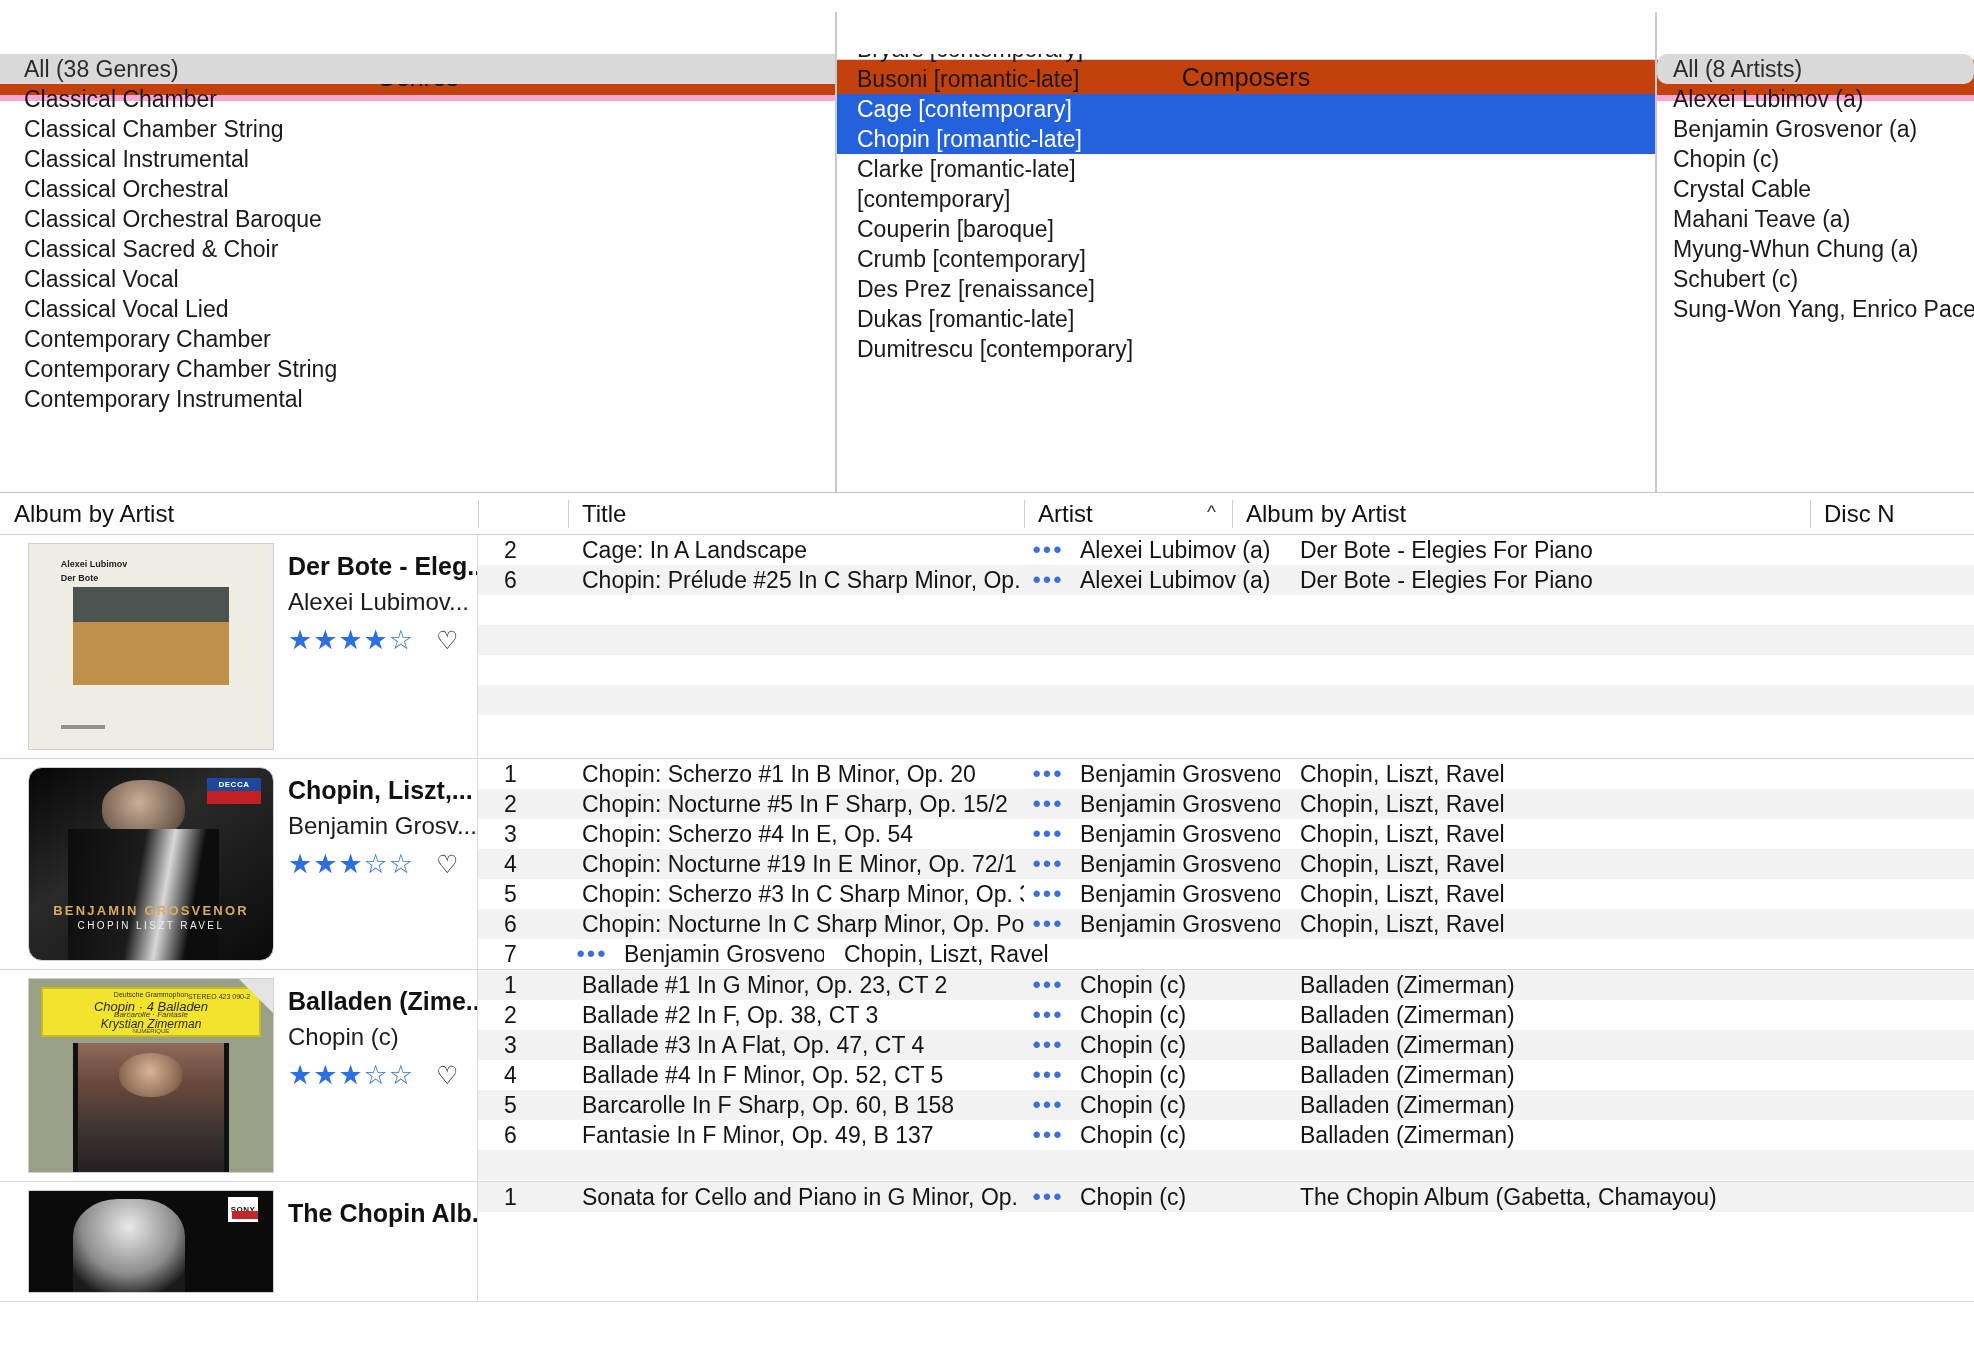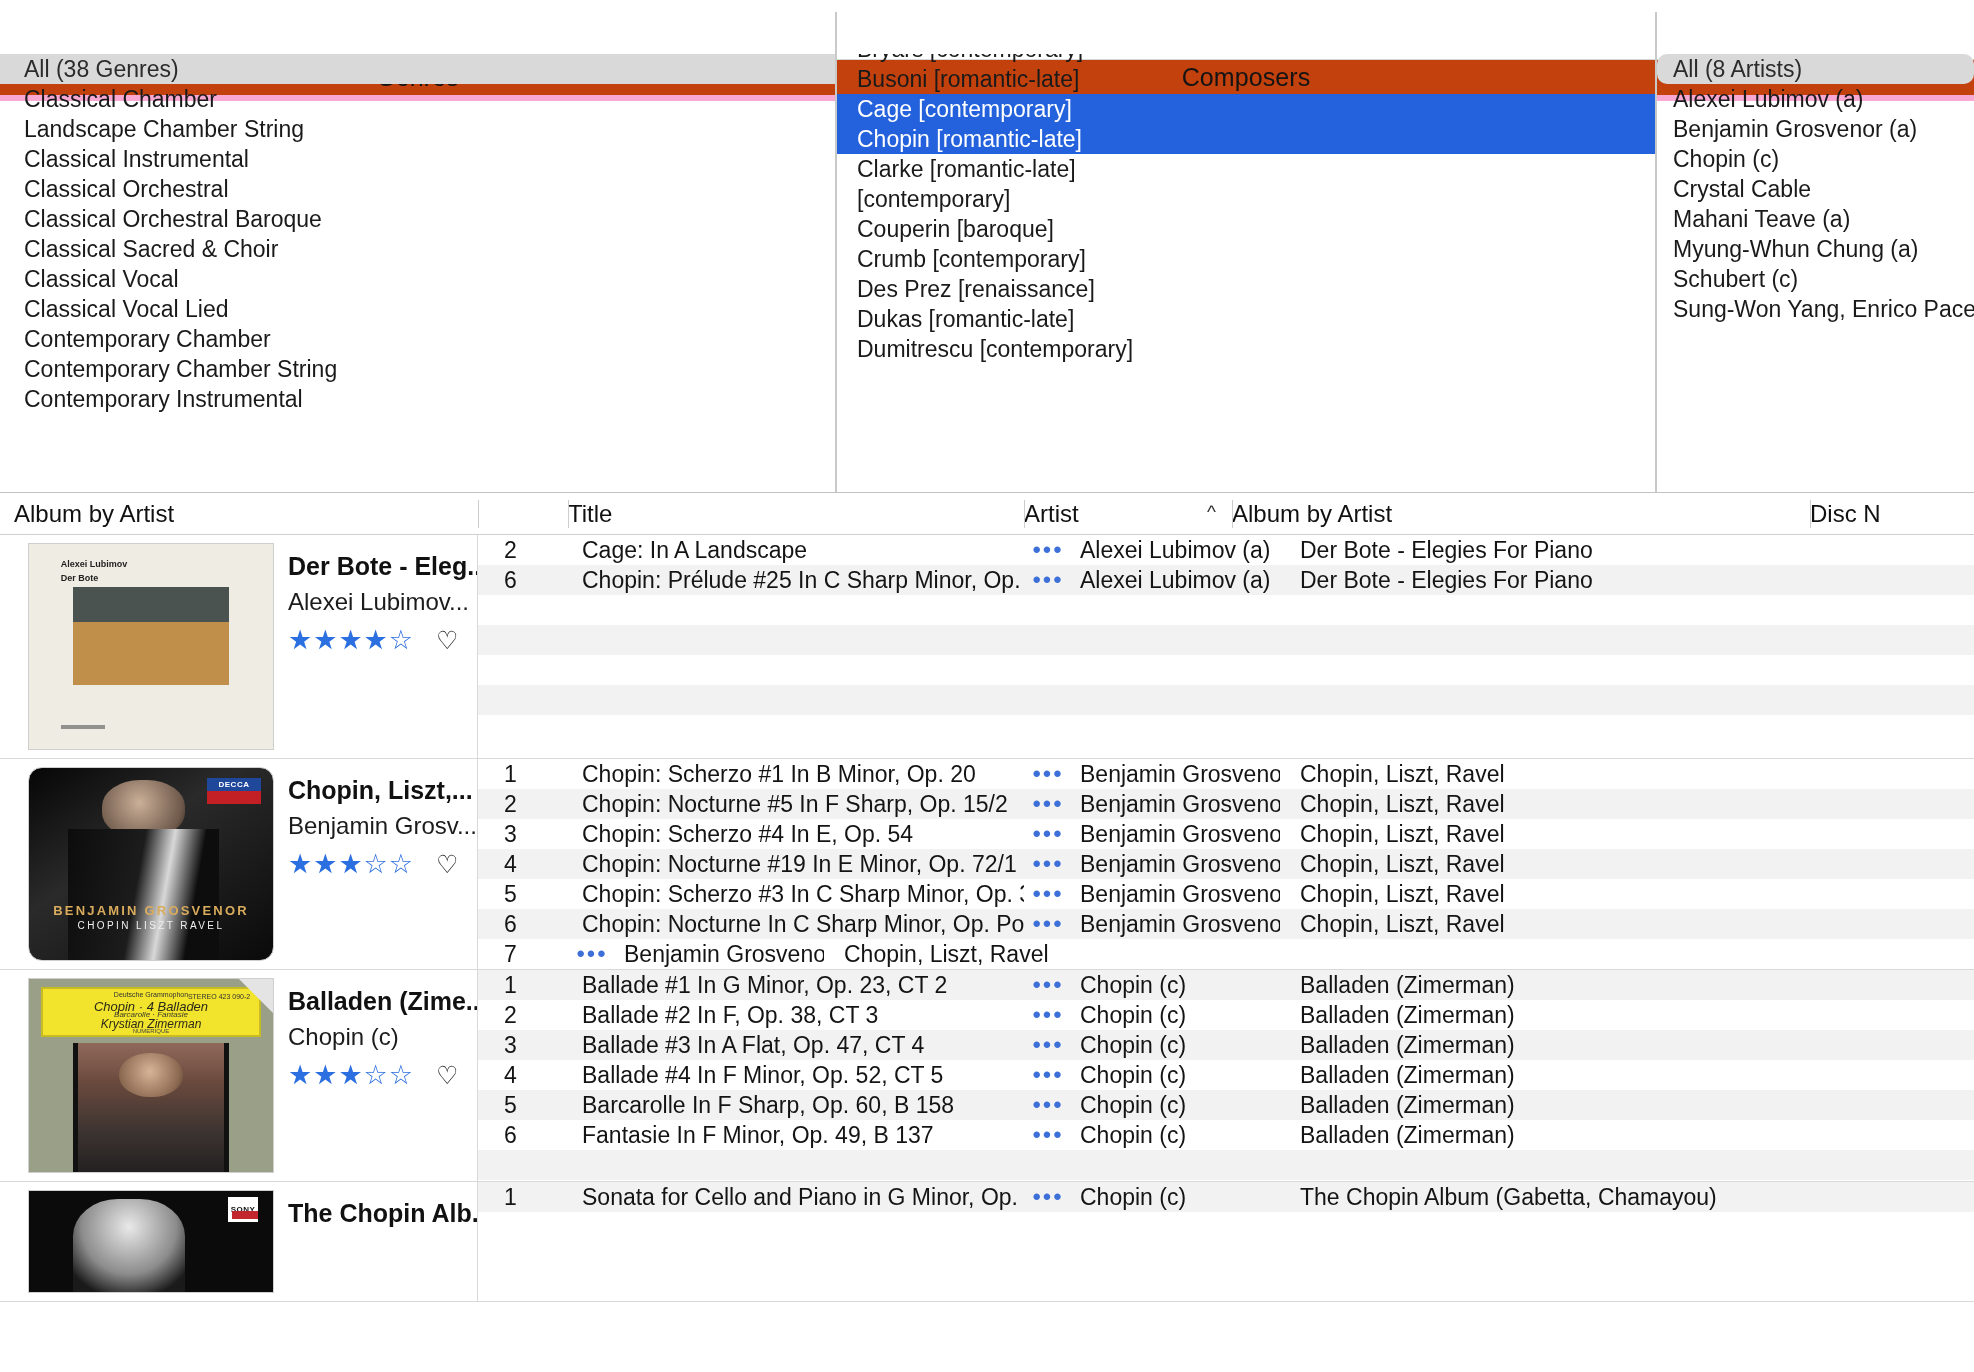--- a/index.html
+++ b/index.html
@@ -88,21 +88,21 @@
   .th + .th::before {
     content: ""; position: absolute; left: 0; top: 7px; bottom: 7px;
     width: 1px; background: #cdcdcd;
   }
   .th-albumart { width: 478px; }
   .th-track    { width: 90px; }
   .th-title    { width: 456px; padding-left: 0; }
   .th-artist   { width: 208px; padding-left: 0; }
   .th-albumby  { width: 578px; padding-left: 0; }
   .th-disc     { width: 164px; padding-left: 0; }
-  .th-title, .th-artist, .th-albumby, .th-disc { }
+  .th-title, .th-artist, .th-albumby, .th-disc { padding-left: 14px; }
   .th-artist   { display: flex; align-items: center; justify-content: space-between; padding-right: 16px; }
   .sort-caret  { font-size: 19px; color: #333; line-height: 1; transform: translateY(-2px); }
 
   .tbody {
     position: absolute; top: 42px; left: 0; right: 0; bottom: 0;
     overflow: hidden;
   }
 
   .album-block {
     position: relative;
@@ -202,21 +202,21 @@
 
 <div id="browser">
 
   <div class="pane genres">
     <div class="pane-header">
       <span class="pane-title">Genres</span>
     </div>
     <div class="pane-list">
       <div class="list-row all">All (38 Genres)</div>
       <div class="list-row">Classical Chamber</div>
-      <div class="list-row">Landscape Chamber String</div>
+      <div class="list-row">Classical Chamber String</div>
       <div class="list-row">Classical Instrumental</div>
       <div class="list-row">Classical Orchestral</div>
       <div class="list-row">Classical Orchestral Baroque</div>
       <div class="list-row">Classical Sacred &amp; Choir</div>
       <div class="list-row">Classical Vocal</div>
       <div class="list-row">Classical Vocal Lied</div>
       <div class="list-row">Contemporary Chamber</div>
       <div class="list-row">Contemporary Chamber String</div>
       <div class="list-row">Contemporary Instrumental</div>
     </div>

